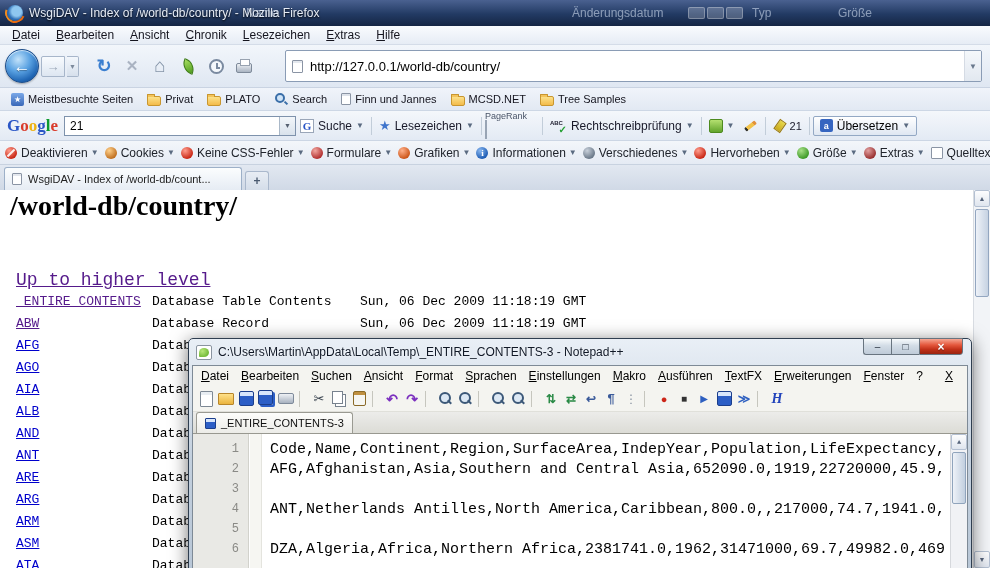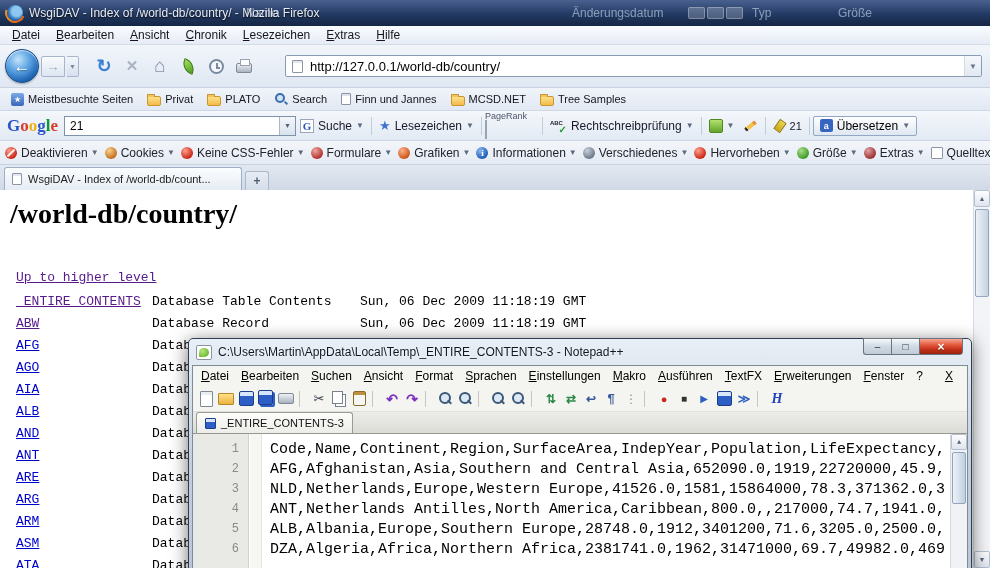--- a/index.html
+++ b/index.html
@@ -54,21 +54,21 @@
   .home-glyph { color: #8494a8; font-size: 19px; }
   .leaf-icon { width: 13px; height: 13px; background: linear-gradient(135deg, #a8e060, #4e9a20);
     border: 1px solid #3f7d18; border-radius: 0 90% 0 90%; transform: rotate(20deg); }
   .clock-icon { width: 15px; height: 15px; border: 2px solid #7a8aa0; border-radius: 50%; position: relative; background: #f4f8fc; }
   .clock-icon::before { content: ""; position: absolute; left: 5px; top: 2px; width: 2px; height: 5px; background: #7a8aa0; }
   .clock-icon::after { content: ""; position: absolute; left: 5px; top: 6px; width: 4px; height: 2px; background: #7a8aa0; }
   .printer-icon { width: 16px; height: 10px; background: linear-gradient(#eef1f5, #aab4c2);
     border: 1px solid #7e8a9a; border-radius: 2px; position: relative; margin-top: 4px; }
   .printer-icon::before { content: ""; position: absolute; left: 3px; top: -5px; width: 8px; height: 5px;
     background: #fff; border: 1px solid #98a2b0; }
-  .fx-urlbar { flex: 1; height: 22px; margin: 0 8px 0 26px; background: #fff; border: 1px solid #8a9cb5;
+  .fx-urlbar { flex: 1; height: 32px; margin: 0 8px 0 26px; background: #fff; border: 1px solid #8a9cb5;
     border-radius: 2px; display: flex; align-items: center; overflow: hidden; }
   .page-file-icon { width: 11px; height: 13px; background: #fff; border: 1px solid #8a94a4; border-radius: 1px;
     box-shadow: inset 0 2px 0 #e4e8ee; flex: none; }
   .fx-urlbar .page-file-icon { margin-left: 6px; }
   .fx-url-text { flex: 1; font-size: 13px; color: #000; padding-left: 7px; white-space: nowrap; }
   .fx-url-drop { width: 17px; height: 100%; border-left: 1px solid #d5dbe4; flex: none;
     background: linear-gradient(#f5f8fb, #e2e8f0); display: flex; align-items: center; justify-content: center;
     color: #69788c; font-size: 8px; }
 
   
@@ -171,24 +171,24 @@
     padding: 0 7px; background: linear-gradient(#fbfdfe, #e6ecf4); border: 1px solid #9db0c8; border-bottom: none;
     border-radius: 3px 3px 0 0; font-size: 11px; color: #222; overflow: hidden; white-space: nowrap; }
   .tab-fav { width: 10px; height: 12px; background: #fff; border: 1px solid #8a94a4; border-radius: 1px;
     box-shadow: inset 0 2px 0 #e4e8ee; flex: none; }
   .fx-newtab { margin-left: 3px; width: 24px; height: 19px; background: linear-gradient(#e8edf4, #d4dde9);
     border: 1px solid #aab8cc; border-bottom: none; border-radius: 3px 3px 0 0; display: flex; align-items: center;
     justify-content: center; font-size: 12px; color: #4a5a70; font-weight: bold; }
 
   
   .fx-content { position: absolute; left: 0; top: 190px; width: 990px; height: 378px; background: #fff; overflow: hidden; }
-  .page-heading { position: absolute; left: 10px; top: 8px; font-family: "Liberation Serif", serif;
+  .page-heading { position: absolute; left: 10px; top: 0; font-family: "Liberation Serif", serif;
     font-weight: bold; font-size: 28px; color: #000; white-space: nowrap; }
   .up-link { position: absolute; left: 16px; top: 80px; font-family: "Liberation Mono", monospace;
-    font-size: 13px; color: #551a8b; text-decoration: underline; white-space: pre; }
+    font-size: 18px; color: #551a8b; text-decoration: underline; white-space: pre; }
   .dir-rows { position: absolute; left: 16px; top: 100px; font-family: "Liberation Mono", monospace; font-size: 13px; }
   .dir-row { display: flex; height: 22px; align-items: center; white-space: pre; }
   .dir-name { width: 136px; flex: none; }
   .dir-type { width: 208px; flex: none; color: #000; }
   .dir-date { color: #000; }
   .dir-link { text-decoration: underline; color: #0000cc; cursor: pointer; }
   .dir-link[data-visited="true"] { color: #551a8b; }
   .fx-scroll { position: absolute; right: 0; top: 0; width: 17px; height: 100%; background: #f2f4f7; border-left: 1px solid #d8dce2; }
   .fx-scroll-up, .fx-scroll-down { position: absolute; left: 0; width: 16px; height: 17px;
     background: linear-gradient(#fdfdfe, #dfe5ee); border: 1px solid #b4c0d2; border-radius: 2px;
@@ -725,33 +725,31 @@
 
             <div class="npp-line">
               <span class="npp-num">2</span>
               <span class="npp-bmcell"></span>
               <span class="npp-text">AFG,Afghanistan,Asia,Southern and Central Asia,652090.0,1919,22720000,45.9,</span>
             </div>
 
             <div class="npp-line">
               <span class="npp-num">3</span>
               <span class="npp-bmcell"></span>
-              <span class="npp-text">NLD,Netherlands,Europe,Western Europe,41526.0,1581,15864000,78.3,371362.0,3</span>
             </div>
 
             <div class="npp-line">
               <span class="npp-num">4</span>
               <span class="npp-bmcell"></span>
               <span class="npp-text">ANT,Netherlands Antilles,North America,Caribbean,800.0,,217000,74.7,1941.0,</span>
             </div>
 
             <div class="npp-line">
               <span class="npp-num">5</span>
               <span class="npp-bmcell"></span>
-              <span class="npp-text">ALB,Albania,Europe,Southern Europe,28748.0,1912,3401200,71.6,3205.0,2500.0,</span>
             </div>
 
             <div class="npp-line">
               <span class="npp-num">6</span>
               <span class="npp-bmcell"></span>
               <span class="npp-text">DZA,Algeria,Africa,Northern Africa,2381741.0,1962,31471000,69.7,49982.0,469</span>
             </div>
           </div>
         <div class="npp-scroll">
           <div class="npp-scroll-up">▲</div>

